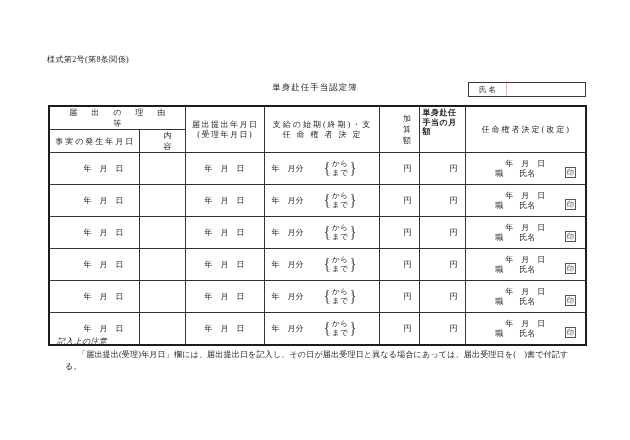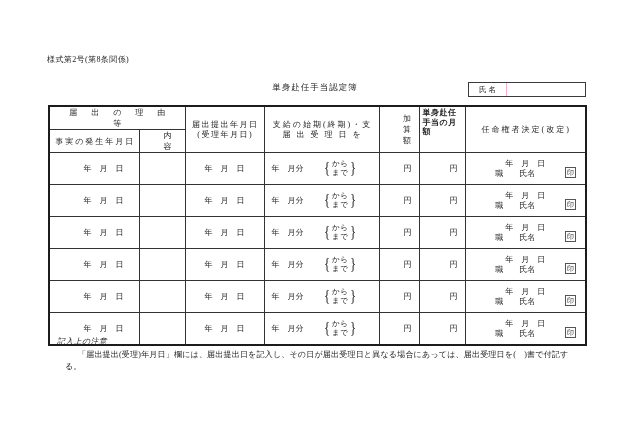--- a/index.html
+++ b/index.html
@@ -77,21 +77,21 @@
     </colgroup>
     <tbody>
         <tr class="h1">
       <th colspan="2" class="ls14">届出の理由等</th>
       <th rowspan="2">
         <div class="ls1">届出提出年月日</div>
         <div class="ls1">(受理年月日)</div>
       </th>
       <th rowspan="2">
         <div class="ls2">支給の始期(終期)・支</div>
-        <div class="ls6">届出受理日を</div>
+        <div class="ls6">任命権者決定</div>
       </th>
       <th rowspan="2" class="ls5">加算額</th>
       <th rowspan="2" class="monthly-h">
         <div>単身赴任</div>
         <div>手当の月</div>
         <div>額</div>
       </th>
       <th rowspan="2" class="ls2">任命権者決定(改定)</th>
     </tr>
     <tr class="h2">

